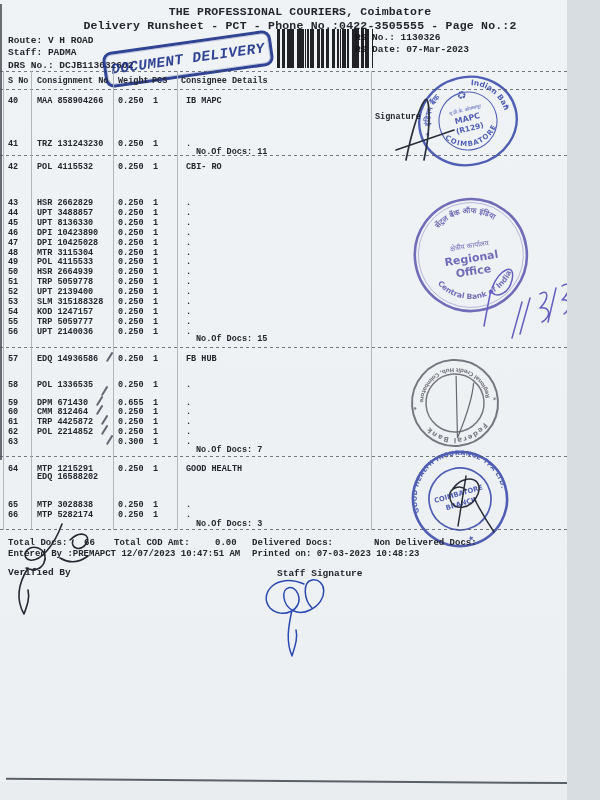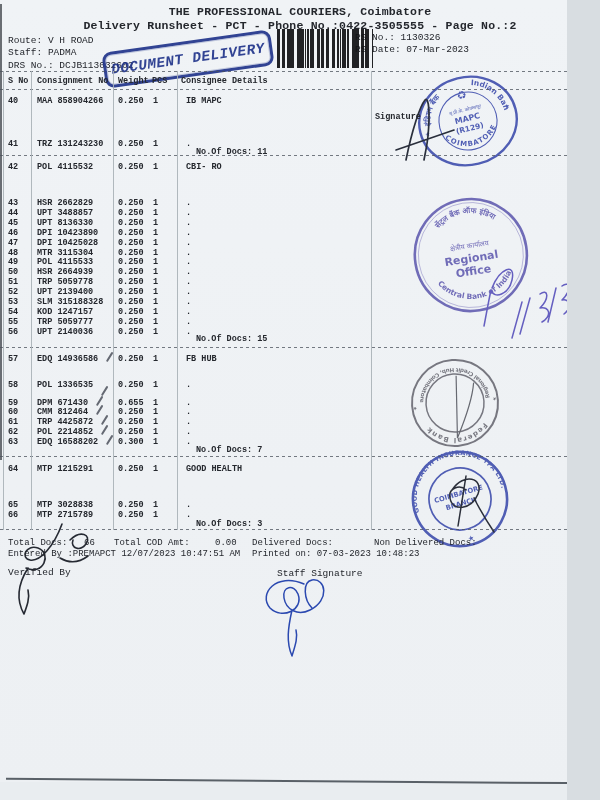--- a/index.html
+++ b/index.html
@@ -4,21 +4,21 @@
 <style>
   html,body{margin:0;padding:0;background:#d8dde1;}
   .page{
     position:relative;width:567px;height:800px;overflow:hidden;
     background:linear-gradient(180deg,#f0f3f6 0%,#eef1f4 60%,#edf0f3 100%);
     font-family:"Liberation Mono","DejaVu Sans Mono",monospace;
     color:#24272d;
   }
   .t{position:absolute;white-space:pre;}
   .title{width:600px;text-align:center;font-size:11.5px;font-weight:bold;letter-spacing:.2px;}
-  .meta{font-size:9.5px;font-weight:normal;}
+  .meta{font-size:9.5px;font-weight:bold;}
   .th span, .row span{position:absolute;font-size:8.5px;font-weight:bold;white-space:pre;}
   .row,.th{position:absolute;left:0;width:600px;height:11px;}
   .note{position:absolute;left:196px;font-size:8.5px;font-weight:bold;}
   .dash{position:absolute;left:0;width:600px;height:1px;opacity:.75;
     background:repeating-linear-gradient(90deg,#49505a 0 3px,transparent 3px 6px);}
   .vline{position:absolute;top:71px;height:459px;width:1px;background:#a9b1b7;opacity:.9;}
   .tick{position:absolute;width:11px;height:1.7px;background:#4c515c;transform:rotate(-58deg);opacity:.85;border-radius:1px;}
   .edge-left{position:absolute;left:0;top:4px;width:2px;height:456px;background:#30353c;opacity:.7;}
   .edge-right{position:absolute;left:598px;top:0;width:2px;height:800px;background:#c9ced3;}
   .edge-bottom{position:absolute;left:6px;top:780px;width:590px;height:1.5px;background:#596067;transform:rotate(.45deg);}
@@ -348,21 +348,21 @@
     <div class="row" style="top: 426.8px;">
       <span style="left: 8px;">62</span>
       <span style="left: 37px;">POL 2214852</span>
       <span style="left: 118px;">0.250</span>
       <span style="left: 153px;">1</span>
       <span style="left: 186px;">.</span>
     </div>
     <div class="tick" style="left: 99.1px; top: 428.8px;"></div>
     <div class="row" style="top: 436.5px;">
       <span style="left: 8px;">63</span>
-      <span style="left: 37px;">EDQ 16588202</span>
+      <span style="left: 37px; margin-top: 35px;">EDQ 16588202</span>
       <span style="left: 118px;">0.300</span>
       <span style="left: 153px;">1</span>
       <span style="left: 186px;">.</span>
     </div>
     <div class="tick" style="left: 104.2px; top: 438.5px;"></div>
     <div class="note" style="top: 445px;">No.Of Docs: 7</div>
     <div class="row" style="top: 464px;">
       <span style="left: 8px;">64</span>
       <span style="left: 37px;">MTP 1215291</span>
       <span style="left: 118px;">0.250</span>
@@ -371,19 +371,19 @@
     </div>
     <div class="row" style="top: 500px;">
       <span style="left: 8px;">65</span>
       <span style="left: 37px;">MTP 3028838</span>
       <span style="left: 118px;">0.250</span>
       <span style="left: 153px;">1</span>
       <span style="left: 186px;">.</span>
     </div>
     <div class="row" style="top: 510px;">
       <span style="left: 8px;">66</span>
-      <span style="left: 37px;">MTP 2715789</span>
+      <span style="left: 37px;">MTP 5282174</span>
       <span style="left: 118px;">0.250</span>
       <span style="left: 153px;">1</span>
       <span style="left: 186px;">.</span>
     </div>
     <div class="note" style="top: 519px;">No.Of Docs: 3</div>
   </div>
 
 </body></html>

